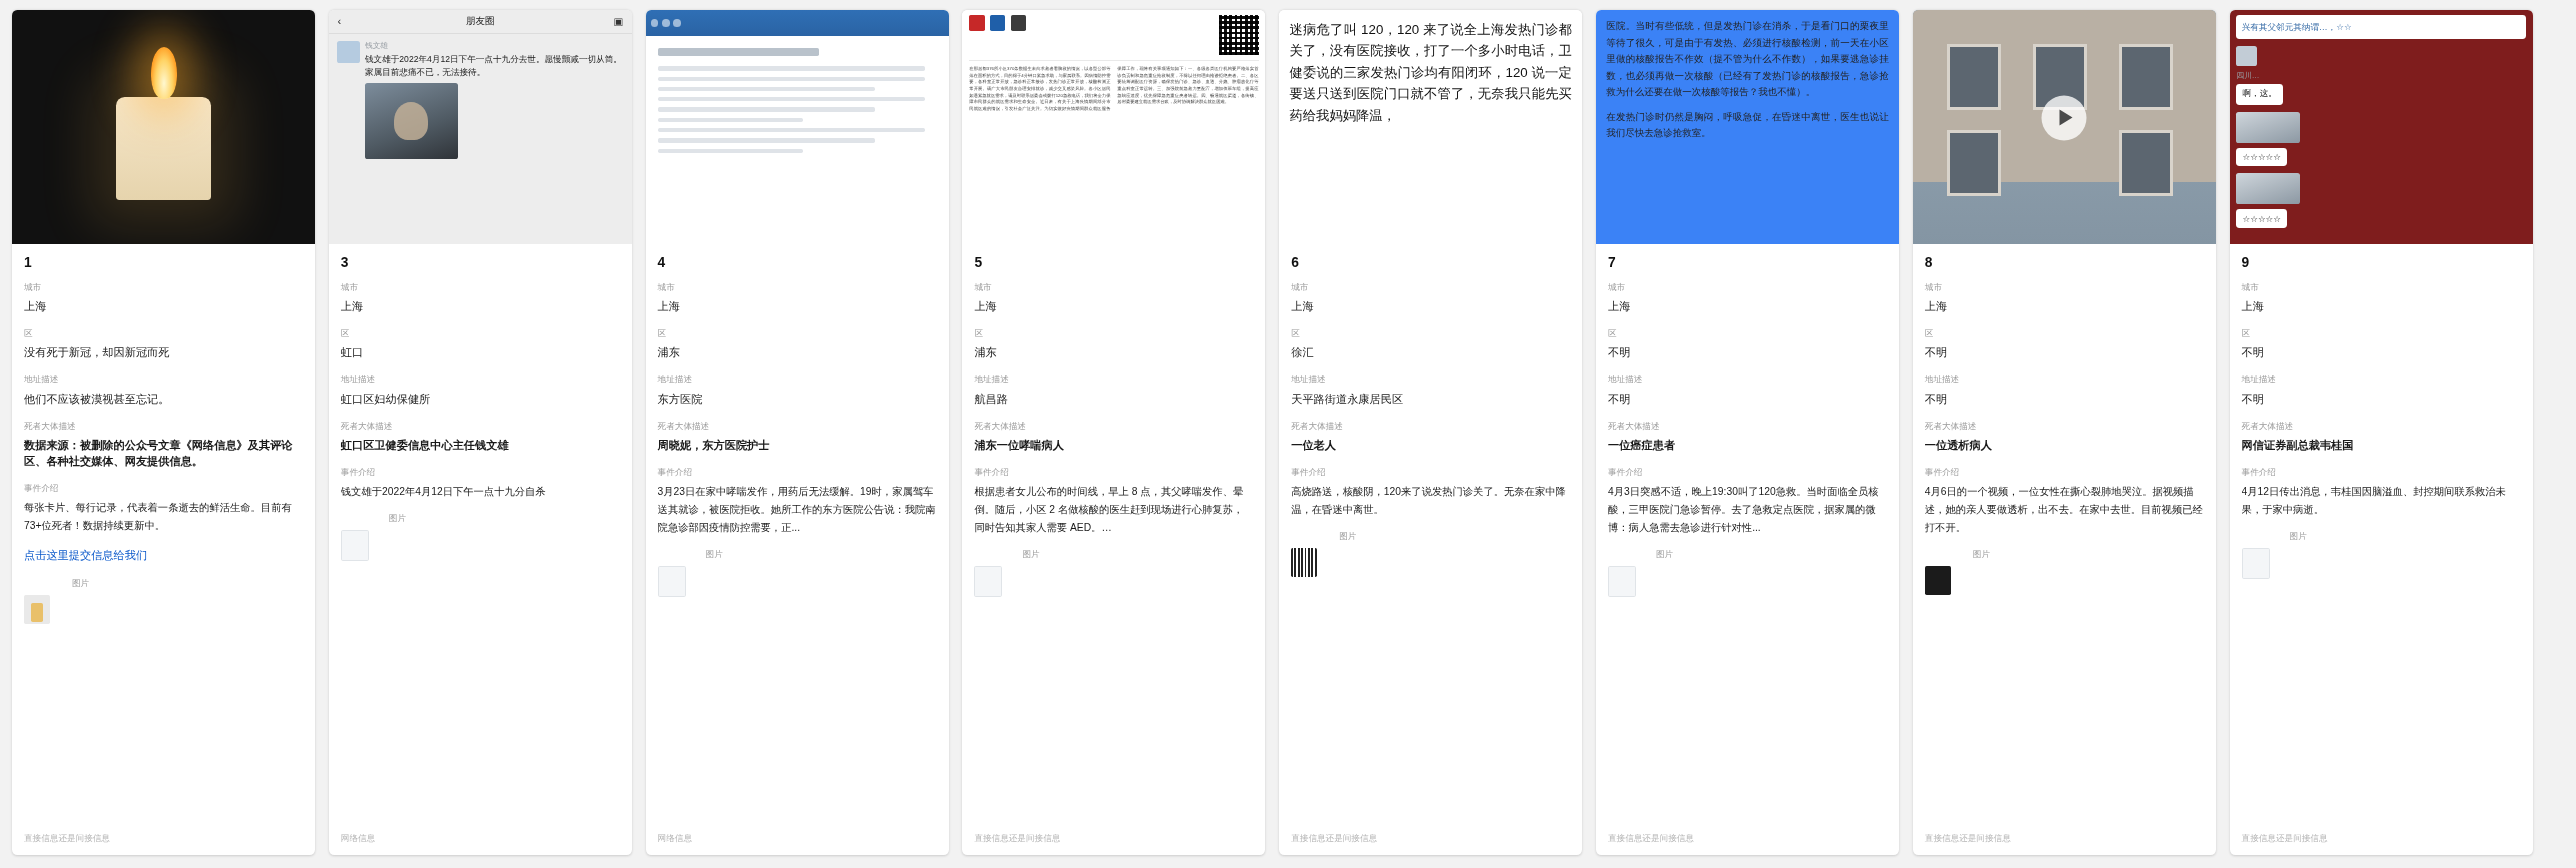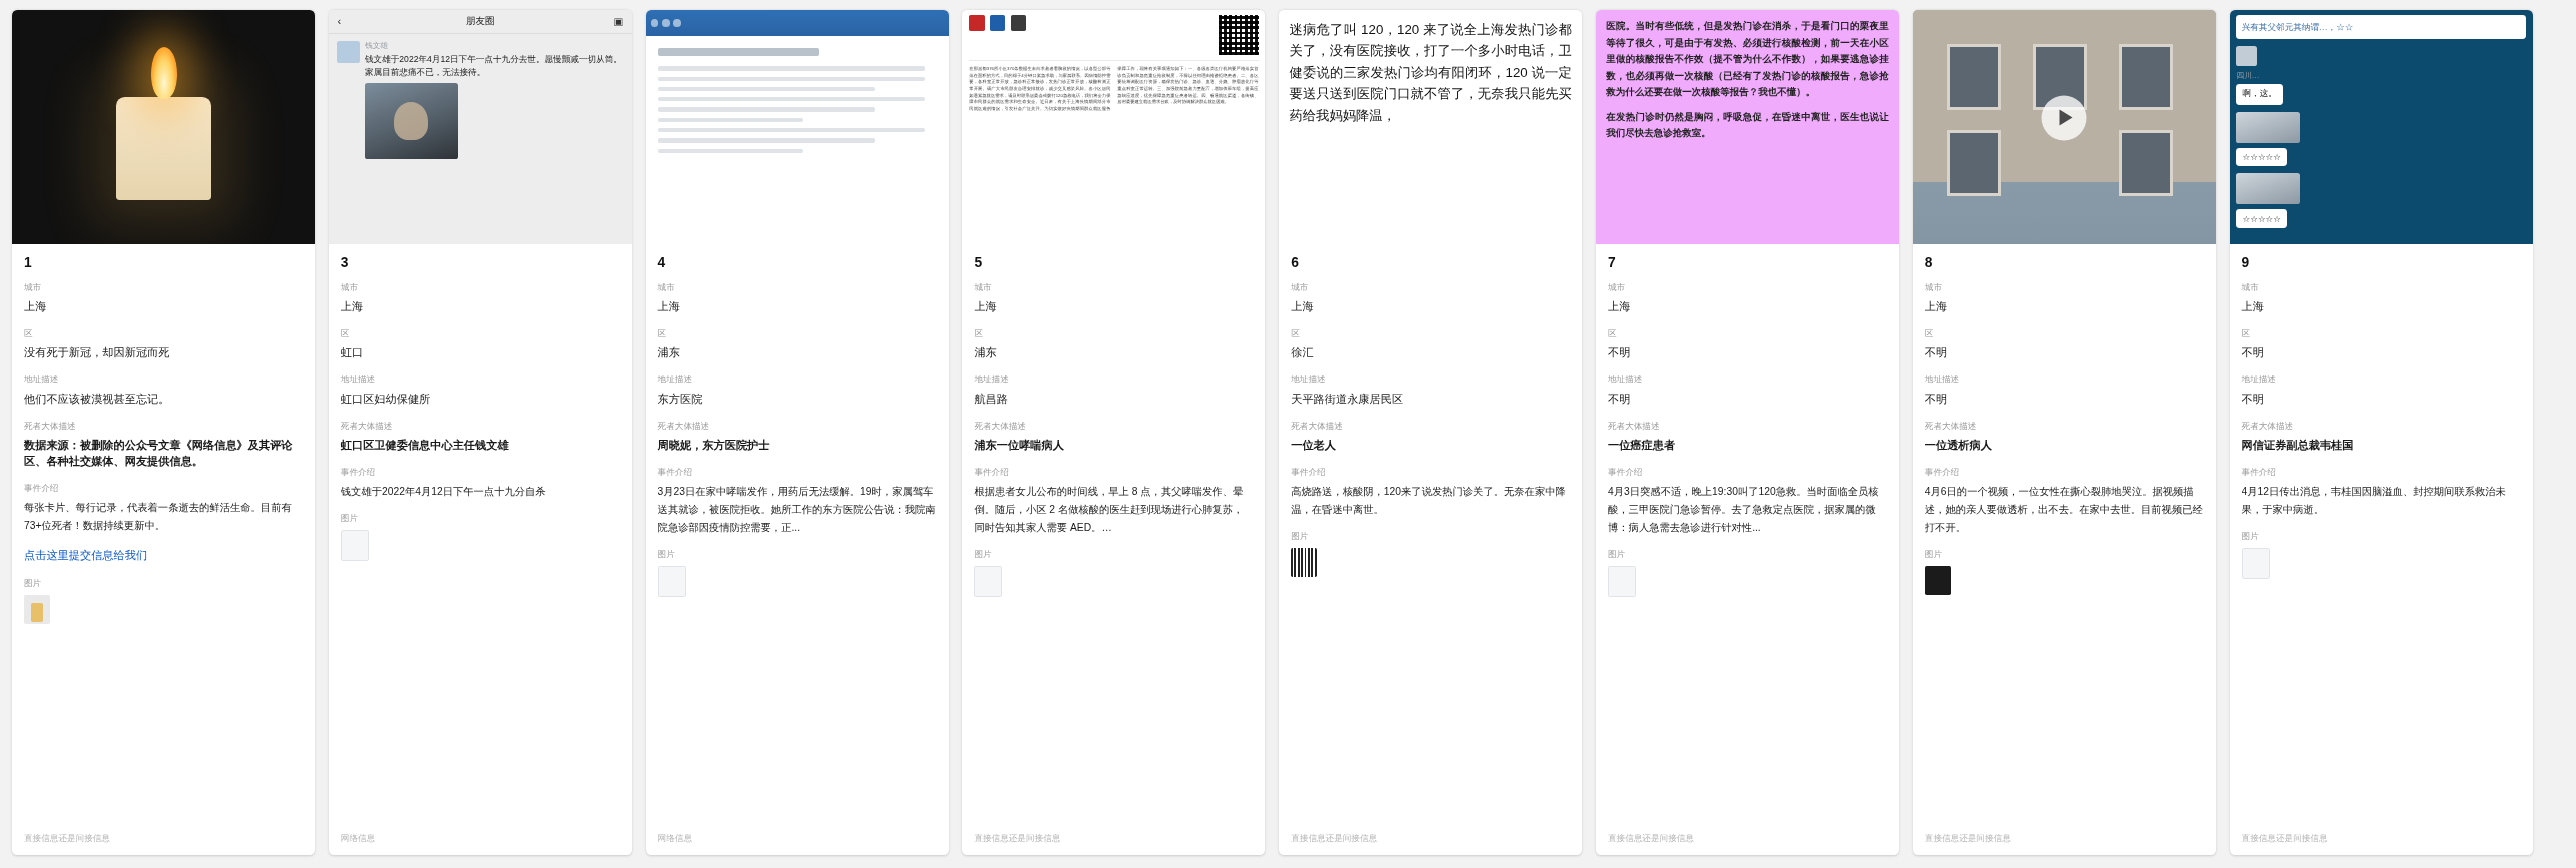--- a/index.html
+++ b/index.html
@@ -147,24 +147,23 @@
   .bigtext-p {
     font-size: 13.3px;
     line-height: 1.62;
     color: #111;
     text-align: justify;
     margin: 0;
     max-height: 217px;
     overflow: hidden;
   }
   .media.smalltext {
-    background: #f0abfc;
+    background: #3b82f6;
     padding: 7.7px 10.3px;
     box-sizing: border-box;
-    font-weight: bold;
   }
   .smalltext-p {
     font-size: 9.5px;
     line-height: 1.75;
     color: #222;
     text-align: justify;
     margin: 0 0 7.7px 0;
   }
   .media.video { background: #8d9aa5; }
   .video-scene {
@@ -183,21 +182,21 @@
   .play {
     position: absolute; left: 50%; top: 46%; transform: translate(-50%,-50%);
     width: 45px; height: 45px; border-radius: 50%;
     background: rgba(255,255,255,.78);
     display: flex; align-items: center; justify-content: center;
   }
   .play:after {
     content:""; border-left: 13.8px solid #4a4a4a; border-top: 8.6px solid transparent;
     border-bottom: 8.6px solid transparent; margin-left: 4.3px;
   }
-  .media.chatlist { background: #0c4a6e; padding: 5.2px 6.9px; box-sizing:border-box;font-family:Liberation Serif, serif;}
+  .media.chatlist { background: #7f1d1d; padding: 5.2px 6.9px; box-sizing:border-box;}
   .cl-head { font-size: 8.6px; color: #3a6ea8; background:#fff; border-radius:3.4px; padding:5.2px; line-height:1.5;}
   .cl-row { display:flex; gap:5.2px; margin-top: 6.9px; align-items:flex-start;flex-direction:column;}
   .cl-av { width: 20.6px; height: 20.6px; border-radius: 2.6px; background:#c2ccd6; flex:0 0 20.6px;}
   .cl-bub { background:#fff; border-radius:3.4px; padding:4.3px 6px; font-size:8.6px; color:#222;}
   .cl-img { width:64px; height:31px; border-radius:2.6px; background:linear-gradient(160deg,#cfd6dc,#8c98a3);}
   
   .card-body {
     padding: 10.3px 12px 0 12px;
     flex: 1;
     overflow: hidden;
@@ -223,21 +222,21 @@
   .fvalue.bold { font-weight: 700; }
   .fvalue.blue { color: #0a58ca; font-weight: 400; }
   .desc {
     font-size: 10.3px;
     color: #1a1a1a;
     line-height: 1.75;
     margin-bottom: 12px;
     max-height: 102px;
     overflow: hidden;
   }
-  .thumb-label { font-size: 8.6px; color: #9b9b9b; margin-bottom: 5.2px;}
+  .thumb-label { font-size: 8.6px; color: #9b9b9b; margin-bottom: 5.2px; margin-left: 48px;}
   .thumb {
     width: 26px; height: 29px; border-radius: 1.7px; background: #e9e9e9;
     margin-bottom: 12px; position: relative; overflow: hidden;
   }
   .thumb.doc2 { background: #f4f6f8; border: 0.9px solid #e0e4e8;}
   .thumb.dark { background: #1b1b1b;}
   .thumb.qr { background: repeating-linear-gradient(90deg,#222 0 1.7px,#fff 1.7px 3.4px); }
   .thumb.candle:after {
     content:""; position:absolute; left:6.9px; top:8.6px; width:12px; height:19px;
     background:#e9c06a; border-radius:1.7px;

